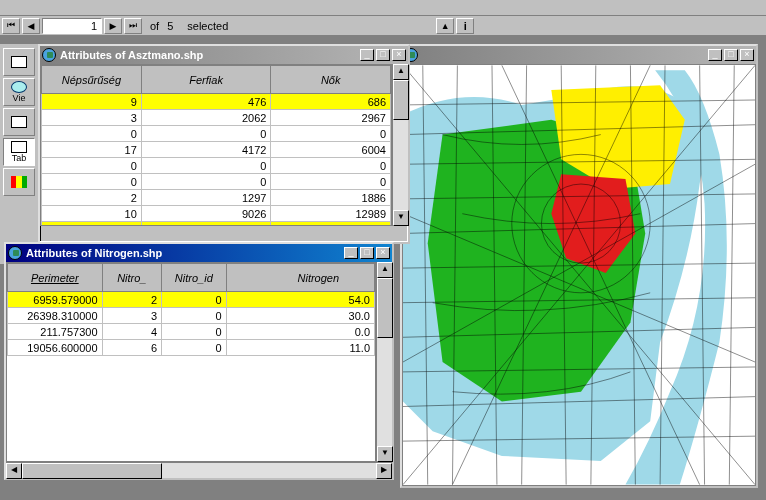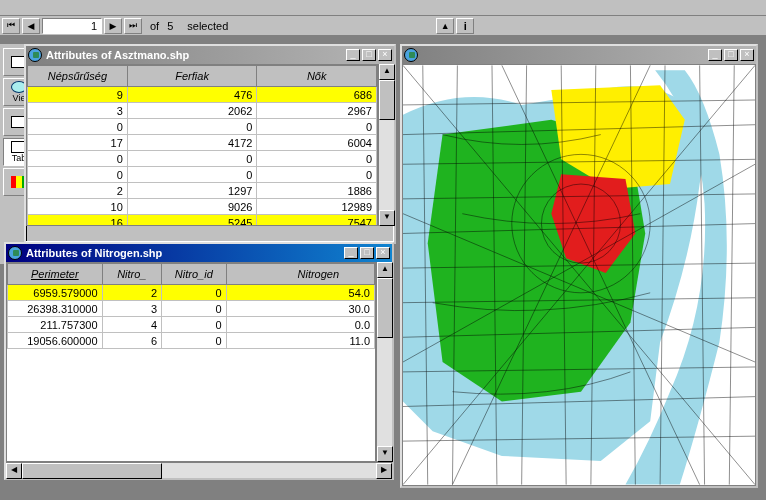--- a/index.html
+++ b/index.html
@@ -34,21 +34,21 @@
 .side-cell.sel { background:#fff; border-top:1px solid #808080;border-left:1px solid #808080;border-right:1px solid #fff;border-bottom:1px solid #fff;}
 .side-label { font-size:9px; }
 .side-shape { width:16px; height:12px; }
 .side-shape.globe { border-radius:50%; background:#aee; border:1px solid #036; position:relative;}
 .side-shape.table { background:#fff; border:1px solid #000;}
 .side-shape.chart { background:linear-gradient(to right,#f00 33%,#ff0 33%,#ff0 66%,#0a0 66%);}
 
 
 .atable { position: absolute; inset: 18px 0 16px 0; background: #fff; overflow: hidden; border:1px solid #808080;}
 .atable table { border-collapse: collapse; width: 100%; }
-.atable th { background: #c0c0c0; border: 1px solid #808080; padding: 1px 4px; font-style: italic; font-weight:normal; text-align: center; height:21px; }
+.atable th { background: #c0c0c0; border: 1px solid #808080; padding: 1px 4px; font-style: italic; font-weight:normal; text-align: center; height:28px; }
 .atable td { border: 1px solid #c0c0c0; padding: 0 4px; text-align: right; height: 16px; background:#fff;}
 .atable tr.hl td { background: #ffff00; }
 .win .hscroll { position:absolute; bottom:0; left:0; right:0; height:16px; background:#c0c0c0; border-top:1px solid #808080; display:flex;}
 .win .vscroll { position:absolute; top:18px; right:0; bottom:16px; width:16px; background:#c0c0c0; border-left:1px solid #808080;}
 .scrbtn{width:16px;height:16px;background:#c0c0c0;border-top:1px solid #fff;border-left:1px solid #fff;border-right:1px solid #000;border-bottom:1px solid #000;font-size:8px;text-align:center;line-height:12px;}
 .scrtrack{flex:1;background:repeating-conic-gradient(#c0c0c0 0% 25%,#fff 0% 50%) 50%/2px 2px;}
 .scrthumb{height:16px;background:#c0c0c0;border-top:1px solid #fff;border-left:1px solid #fff;border-right:1px solid #000;border-bottom:1px solid #000;}
 .vscroll .scrtrack{height:calc(100% - 32px);}
 .vscroll .scrthumb{width:16px;}
 
@@ -132,21 +132,21 @@
           <path d="M20 0 L25 424 M55 0 L50 424 M90 0 L95 424 M125 0 L120 424 M160 0 L165 424 M195 0 L190 424 M230 0 L235 424 M265 0 L260 424 M300 0 L305 424 M335 0 L330 424"></path>
           <path d="M0 0 L356 424 M356 0 L0 424 M0 150 L356 300 M0 300 L356 100 M100 0 L300 424 M250 0 L50 424"></path>
           <path d="M40 70 Q 120 90 200 70 M60 150 Q 150 170 240 150 M30 240 Q 140 260 250 230 M50 330 Q 150 340 230 310"></path>
           <circle cx="180" cy="160" r="40"></circle>
             <circle cx="180" cy="160" r="70"></circle>
         </g>
       </svg>
     </div>
   </div>
 
-  <div class="win" style="left:24px; top:8px; width:372px; height:200px;">
+  <div class="win" style="left:38px; top:8px; width:372px; height:200px;">
     <div class="titlebar inactive">
       <div class="gicon globe"></div>
       <span class="title">Attributes of Asztmano.shp</span>
       <div class="wbtns">
         <div class="wbtn">_</div>
         <div class="wbtn">□</div>
         <div class="wbtn">×</div>
       </div>
     </div>
     <div class="atable" style="right:16px;">

